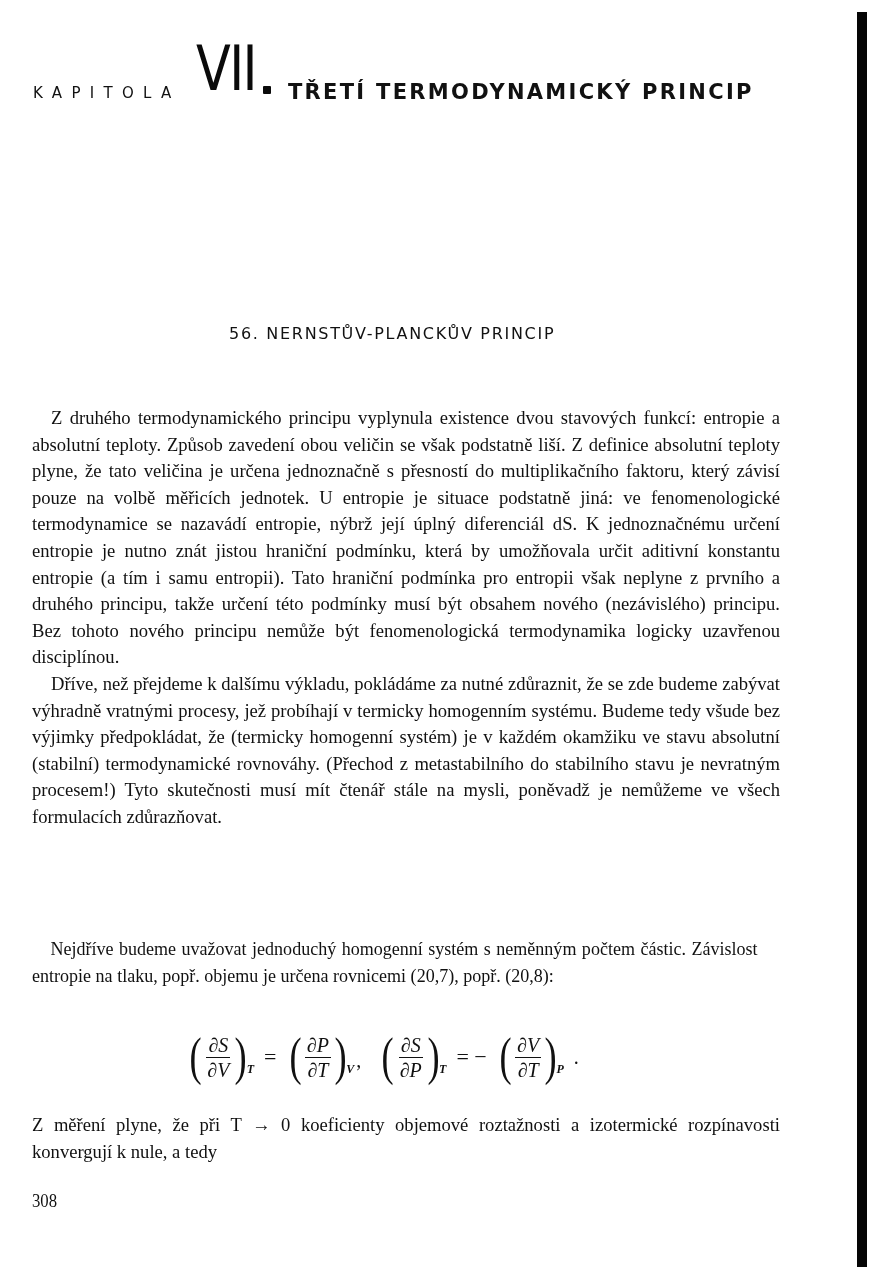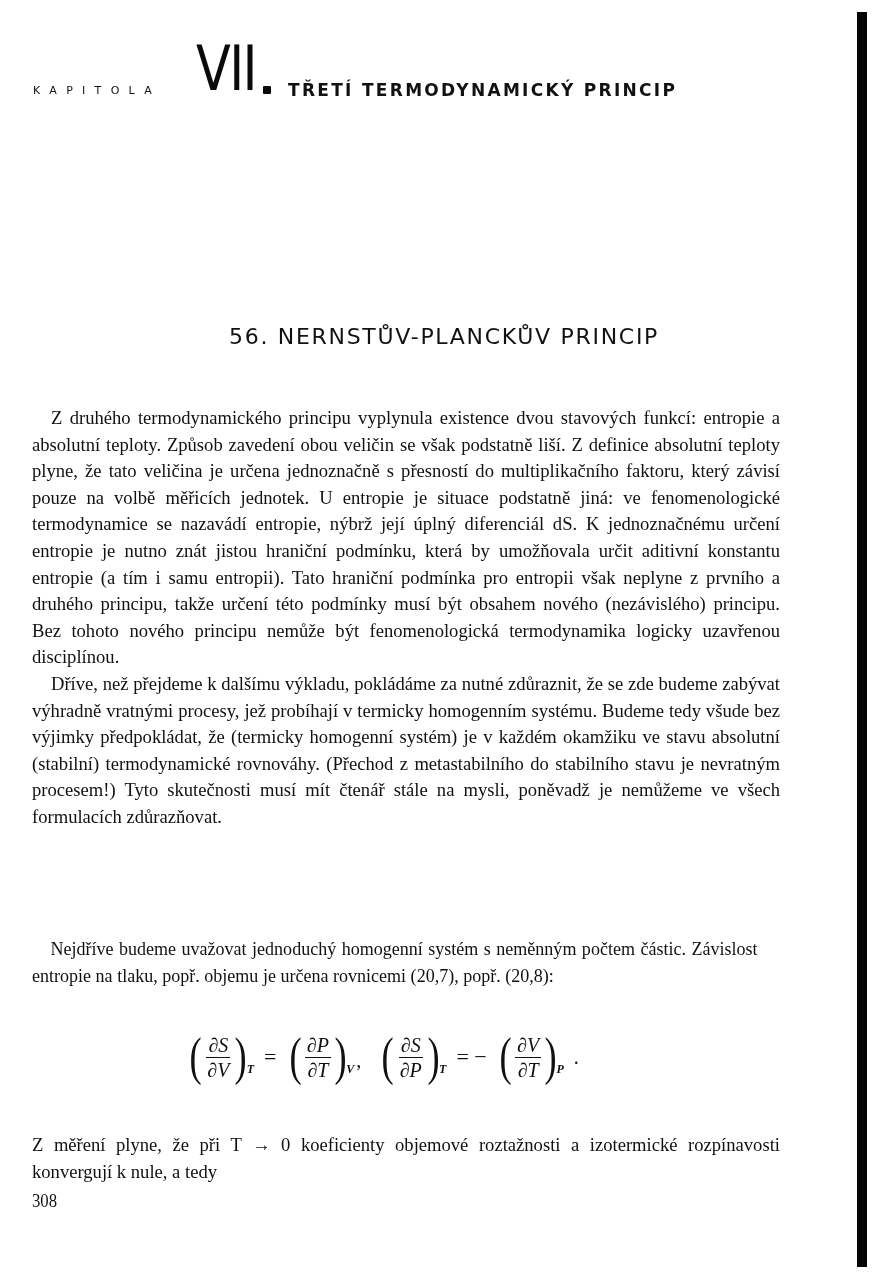--- a/index.html
+++ b/index.html
@@ -9,44 +9,44 @@
       font-family: "Liberation Serif", "DejaVu Serif", serif;
     }
     .edge-bar {
       position: absolute; left: 857px; top: 12px; width: 10px; height: 1255px; background: #050505;
     }
     .chapter-head {
       position: absolute; left: 33px; top: 42px; height: 70px; white-space: nowrap;
       font-family: "DejaVu Sans", "Liberation Sans", sans-serif;
     }
     .chapter-label {
-      position: absolute; left: 0; top: 42px; font-size: 11px; letter-spacing: 9.3px; color: #111;
+      position: absolute; left: 0; top: 42px; font-size: 15px; letter-spacing: 9.3px; color: #111;
     }
     .chapter-num {
       position: absolute; left: 163px; top: -8px; font-size: 62px; line-height: 70px;
       transform: scaleX(0.82); transform-origin: left top; letter-spacing: -2px; color: #0a0a0a;
     }
     .chapter-dot {
       position: absolute; left: 230px; top: 44px; width: 8px; height: 8px; background: #0a0a0a; border-radius: 1px;
     }
     .chapter-title {
-      position: absolute; left: 255px; top: 38px; font-size: 17px; font-weight: bold;
+      position: absolute; left: 255px; top: 38px; font-size: 21px; font-weight: bold;
       letter-spacing: 2.3px; color: #111;
     }
     .section-title {
       position: absolute; left: 229px; top: 324px; white-space: nowrap;
       font-family: "DejaVu Sans", "Liberation Sans", sans-serif;
-      font-size: 22px; letter-spacing: 1.7px; color: #111;
+      font-size: 16px; letter-spacing: 1.7px; color: #111;
     }
     .body-text {
       position: absolute; left: 32px; width: 748px;
       font-size: 18.6px; line-height: 26.6px; text-align: justify; color: #111;
     }
     .body-text p { margin: 0; text-indent: 19px; }
-    .body-text p.noindent { text-indent: 0; margin-top: 20px; }
+    .body-text p.noindent { text-indent: 0; }
     .block1 { top: 376px; margin-top: 29px; }
     .block2 { top: 936px; font-family: "Liberation Serif", serif; transform: scaleX(0.97); transform-origin: left top; }
     .block3 { top: 1112px; }
     .equation {
       position: absolute; left: 187px; top: 1026px; height: 62px; display: flex; align-items: center;
       font-family: "Liberation Serif", "DejaVu Serif", serif; font-size: 20px; color: #111;
     }
     .eq-group { display: flex; align-items: center; }
     .paren { font-size: 52px; line-height: 52px; transform: scaleX(0.7); font-weight: 300; }
     .frac { display: inline-flex; flex-direction: column; align-items: center; margin: 0 1px; }

